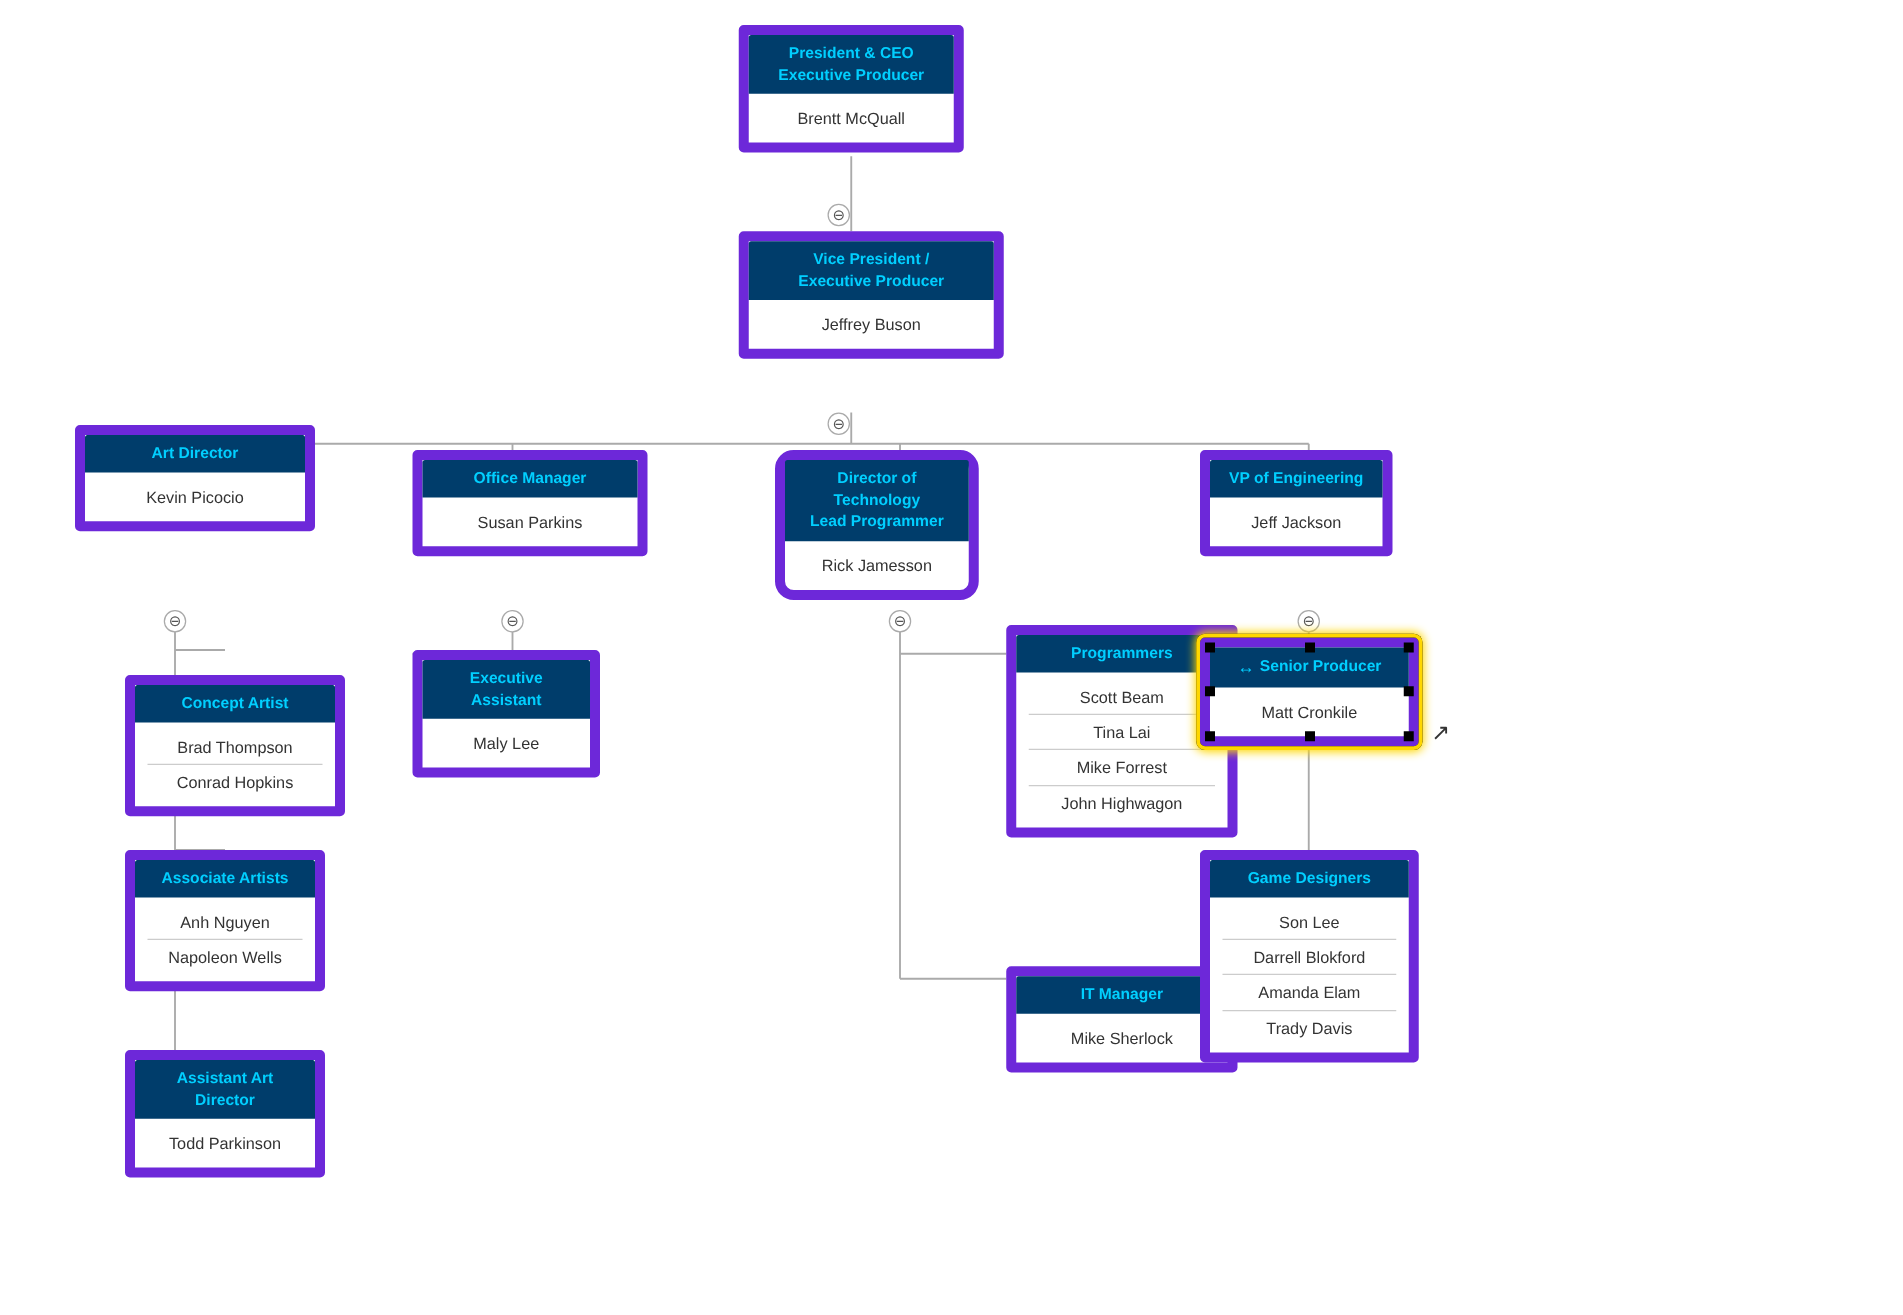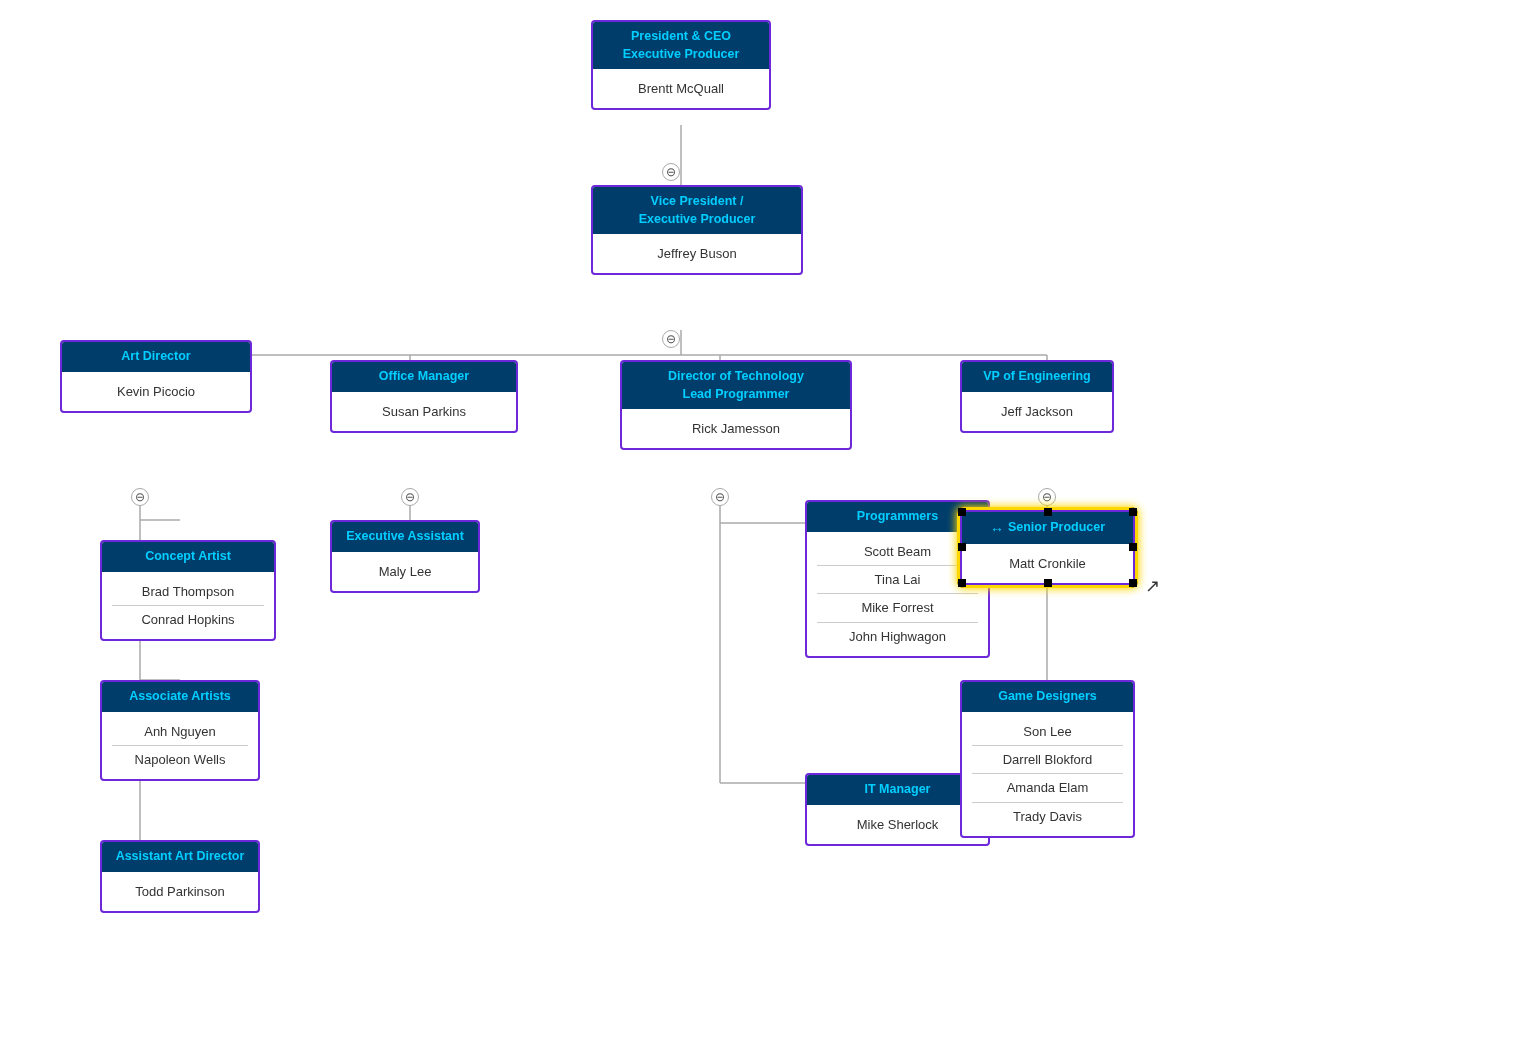--- a/index.html
+++ b/index.html
@@ -14,21 +14,21 @@
     .org-chart {
       width: 1522px;
       min-height: 1052px;
       position: relative;
       padding: 20px;
     }
 
     
     .node {
       border-radius: 4px;
-      border: 2px solid #6d28d9;
+      border: 8px solid #6d28d9;
       background: #fff;
       display: inline-block;
       min-width: 150px;
       text-align: center;
       position: absolute;
     }
 
     .node-header {
       background: #003d6b;
       color: #00cfff;
@@ -174,21 +174,21 @@
     <div class="node-header">Office Manager</div>
     <div class="node-body">
       <div>Susan Parkins</div>
     </div>
   </div>
 
   <div class="collapse-btn" style="left:401px; top:488px;">
     <span>⊖</span>
   </div>
 
-  <div class="node" style="left:620px; top:360px; width:232px;">
+  <div class="node" style="left:620px; top:360px; width:163px;border-radius:15px;">
     <div class="node-header" style="white-space: pre-line;">Director of Technology
 Lead Programmer</div>
     <div class="node-body">
       <div>Rick Jamesson</div>
     </div>
   </div>
 
   <div class="collapse-btn" style="left:711px; top:488px;">
     <span>⊖</span>
   </div>

